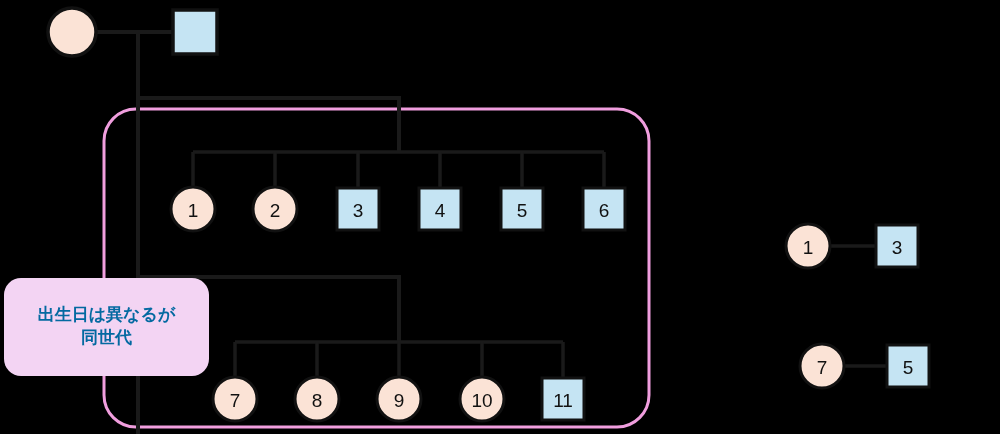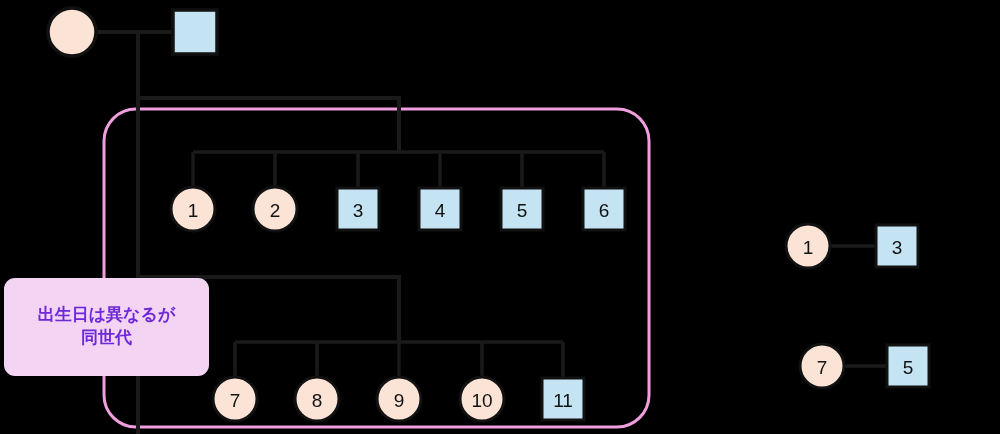--- a/index.html
+++ b/index.html
@@ -28,30 +28,30 @@
     font-family: "Liberation Sans", "DejaVu Sans", sans-serif;
     font-size: 19px;
     fill: #111111;
     text-anchor: middle;
     dominant-baseline: central;
     user-select: none;
   }
   .annotation-box {
     position: absolute;
     box-sizing: border-box;
-    border-radius: 11px;
+    border-radius: 17px;
     display: flex;
     flex-direction: column;
     align-items: center;
     justify-content: center;
     text-align: center;
     font-size: 17px;
     font-weight: bold;
     line-height: 1.33;
-    color: #6d28d9;
+    color: #0369a1;
     letter-spacing: 0px;
     padding: 4px 6px;
   }
   .annotation-box > span { display: block; white-space: nowrap; }
 </style>
 </head>
 <body>
 
 <div id="canvas">
 

